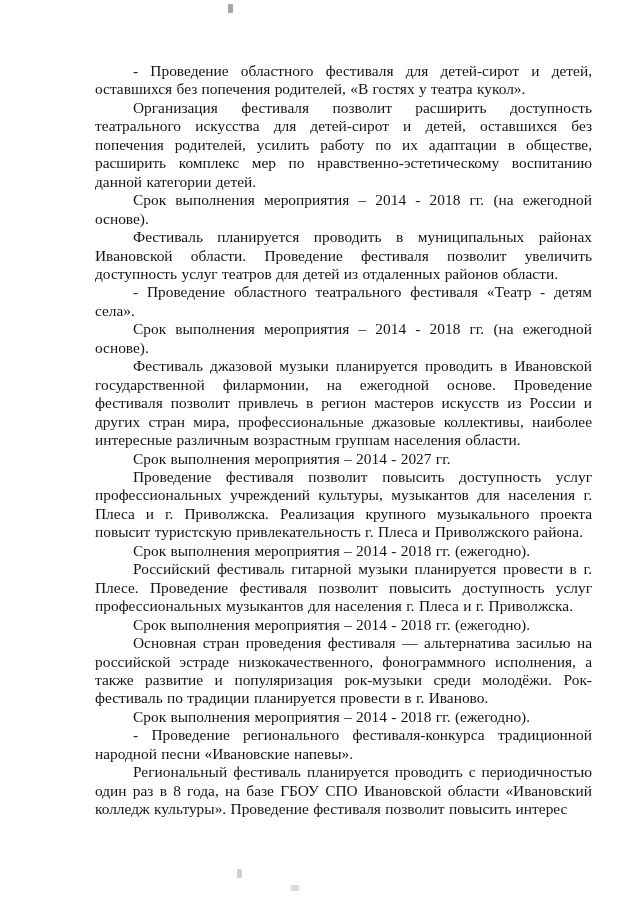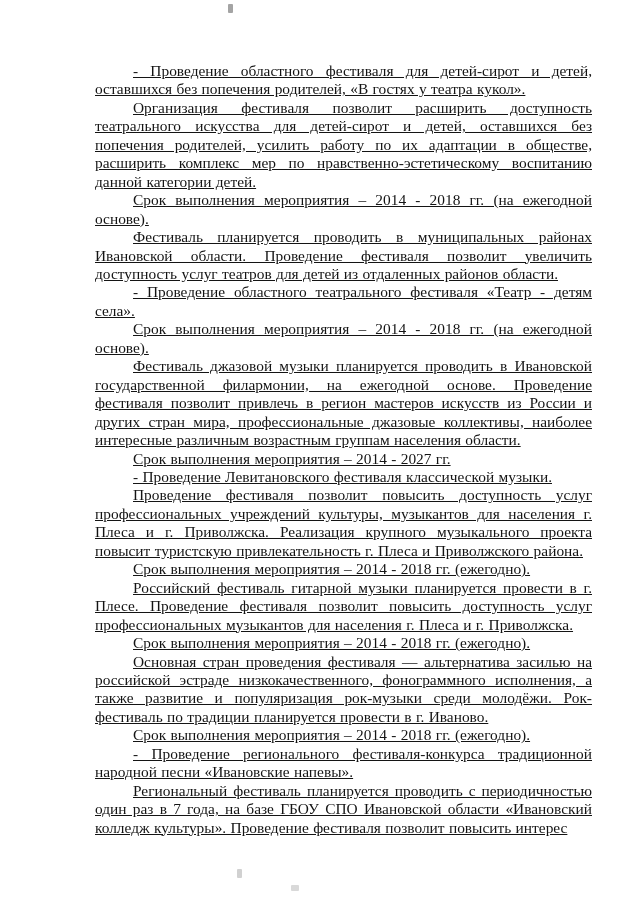--- a/index.html
+++ b/index.html
@@ -24,21 +24,20 @@
     color: #141414;
   }
   .text-block {
     width: 100%;
   }
   .para {
     margin: 0;
     text-align: justify;
     text-indent: 38px;
     word-spacing: 0.5px;
-    text-decoration: underline;
   }
   
   .artifact {
     position: absolute;
     pointer-events: none;
   }
   .artifact-top {
     left: 228px;
     top: 4px;
     width: 5px;
@@ -74,26 +73,25 @@
 
   <main class="text-block">
     <p class="para">- Проведение областного фестиваля для детей-сирот и детей, оставшихся без попечения родителей, «В гостях у театра кукол».</p>
     <p class="para">Организация фестиваля позволит расширить доступность театрального искусства для детей-сирот и детей, оставшихся без попечения родителей, усилить работу по их адаптации в обществе, расширить комплекс мер по нравственно-эстетическому воспитанию данной категории детей.</p>
     <p class="para">Срок выполнения мероприятия – 2014 - 2018 гг. (на ежегодной основе).</p>
     <p class="para">Фестиваль планируется проводить в муниципальных районах Ивановской области. Проведение фестиваля позволит увеличить доступность услуг театров для детей из отдаленных районов области.</p>
     <p class="para">- Проведение областного театрального фестиваля «Театр - детям села».</p>
     <p class="para">Срок выполнения мероприятия – 2014 - 2018 гг. (на ежегодной основе).</p>
     <p class="para">Фестиваль джазовой музыки планируется проводить в Ивановской государственной филармонии, на ежегодной основе. Проведение фестиваля позволит привлечь в регион мастеров искусств из России и других стран мира, профессиональные джазовые коллективы, наиболее интересные различным возрастным группам населения области.</p>
     <p class="para">Срок выполнения мероприятия – 2014 - 2027 гг.</p>
-    <p class="para">- Проведение Левитановского фестиваля классической музыки.</p>
     <p class="para">Проведение фестиваля позволит повысить доступность услуг профессиональных учреждений культуры, музыкантов для населения г. Плеса и г. Приволжска. Реализация крупного музыкального проекта повысит туристскую привлекательность г. Плеса и Приволжского района.</p>
     <p class="para">Срок выполнения мероприятия – 2014 - 2018 гг. (ежегодно).</p>
     <p class="para">Российский фестиваль гитарной музыки планируется провести в г. Плесе. Проведение фестиваля позволит повысить доступность услуг профессиональных музыкантов для населения г. Плеса и г. Приволжска.</p>
     <p class="para">Срок выполнения мероприятия – 2014 - 2018 гг. (ежегодно).</p>
     <p class="para">Основная стран проведения фестиваля — альтернатива засилью на российской эстраде низкокачественного, фонограммного исполнения, а также развитие и популяризация рок-музыки среди молодёжи. Рок-фестиваль по традиции планируется провести в г. Иваново.</p>
     <p class="para">Срок выполнения мероприятия – 2014 - 2018 гг. (ежегодно).</p>
     <p class="para">- Проведение регионального фестиваля-конкурса традиционной народной песни «Ивановские напевы».</p>
-    <p class="para">Региональный фестиваль планируется проводить с периодичностью один раз в 7 года, на базе ГБОУ СПО Ивановской области «Ивановский колледж культуры». Проведение фестиваля позволит повысить интерес</p>
+    <p class="para">Региональный фестиваль планируется проводить с периодичностью один раз в 8 года, на базе ГБОУ СПО Ивановской области «Ивановский колледж культуры». Проведение фестиваля позволит повысить интерес</p>
   </main>
 
   <div class="artifact artifact-bottom-1"></div>
   <div class="artifact artifact-bottom-2"></div>
 </div>
 
 </body></html>

